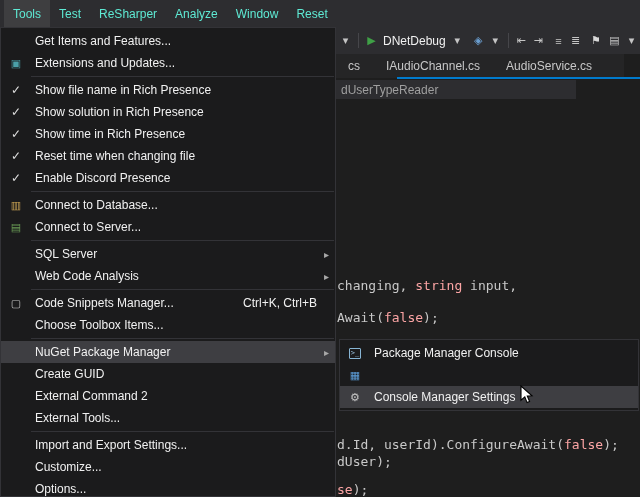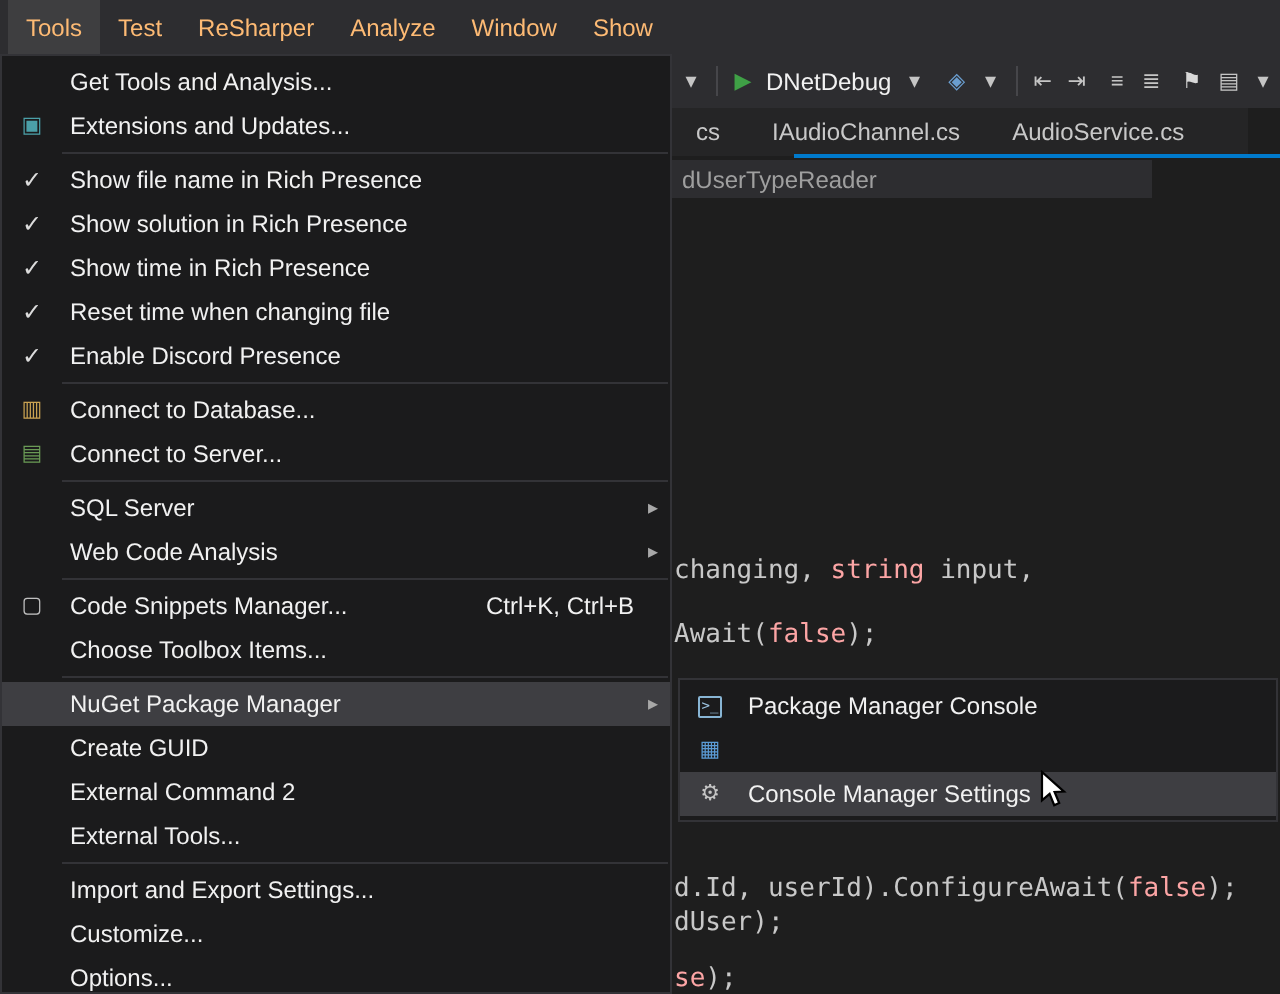--- a/index.html
+++ b/index.html
@@ -8,21 +8,21 @@
   #screen {
     position:relative; width:640px; height:497px; overflow:hidden;
     background:#1e1e1e; cursor:default; user-select:none;
   }
   
   .menubar {
     position:absolute; top:0; left:0; right:0; height:27px;
     background:#2d2d30; display:flex; align-items:stretch; padding-left:4px;
   }
   .mb-item {
-    color:#fdba74; font-size:12px; display:flex; align-items:center;
+    color:#5eead4; font-size:12px; display:flex; align-items:center;
     padding:0 9px; white-space:nowrap;
   }
   .mb-item.active { background:#3e3e40; }
   
   .toolbar {
     position:absolute; top:27px; left:335px; right:0; height:27px;
     background:#2d2d30; display:flex; align-items:center; padding-left:2px;
   }
   .tb-icon { width:17px; text-align:center; font-size:11px; color:#c5c5c5; flex:none; }
   .tb-label { color:#f1f1f1; font-size:12px; margin:0 3px; flex:none; }
@@ -76,21 +76,21 @@
 <body>
 
 <div id="screen">
 
   <div class="menubar">
       <div class="mb-item active">Tools</div>
       <div class="mb-item">Test</div>
       <div class="mb-item">ReSharper</div>
       <div class="mb-item">Analyze</div>
       <div class="mb-item">Window</div>
-      <div class="mb-item">Show</div>
+      <div class="mb-item">Reset</div>
     </div>
 
   <div class="toolbar">
       <div class="tb-icon" style="color: rgb(197, 197, 197);">▾</div>
       <div class="tb-sep"></div>
       <div class="tb-icon" style="color: rgb(63, 160, 70);">▶</div>
       <div class="tb-label">DNetDebug</div>
       <div class="tb-icon" style="color: rgb(197, 197, 197);">▾</div>
       <div style="width: 10px;"></div>
       <div class="tb-icon" style="color: rgb(106, 158, 208);">◈</div>
@@ -123,21 +123,21 @@
       <div class="code-line" style="left: 337px; top: 278px;"><span>changing, </span><span class="kw">string</span><span> input,</span></div>
       <div class="code-line" style="left: 337px; top: 310px;"><span>Await(</span><span class="kw">false</span><span>);</span></div>
       <div class="code-line" style="left: 337px; top: 437px;"><span>d.Id, userId).ConfigureAwait(</span><span class="kw">false</span><span>);</span></div>
       <div class="code-line" style="left: 337px; top: 454px;"><span>dUser);</span></div>
       <div class="code-line" style="left: 337px; top: 482px;"><span class="kw">se</span><span>);</span></div>
     </div>
 
   <div class="menu" id="tools-menu">
       <div class="menu-item">
         <span class="mi-gutter"></span>
-        <span class="mi-label">Get Tools and Analysis...</span>
+        <span class="mi-label">Get Items and Features...</span>
       </div>
       <div class="menu-item">
         <span class="mi-gutter">
           <span class="mi-glyph" style="color: rgb(75, 160, 168);">▣</span>
         </span>
         <span class="mi-label">Extensions and Updates...</span>
       </div>
       <div class="separator"></div>
       <div class="menu-item">
         <span class="mi-gutter">

